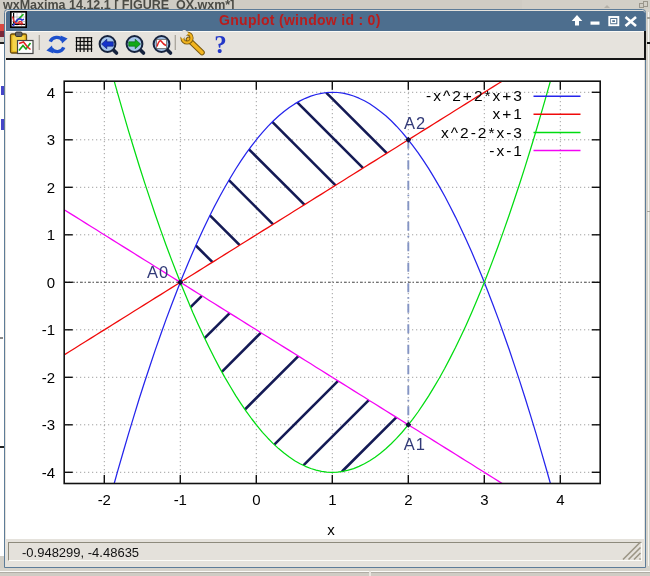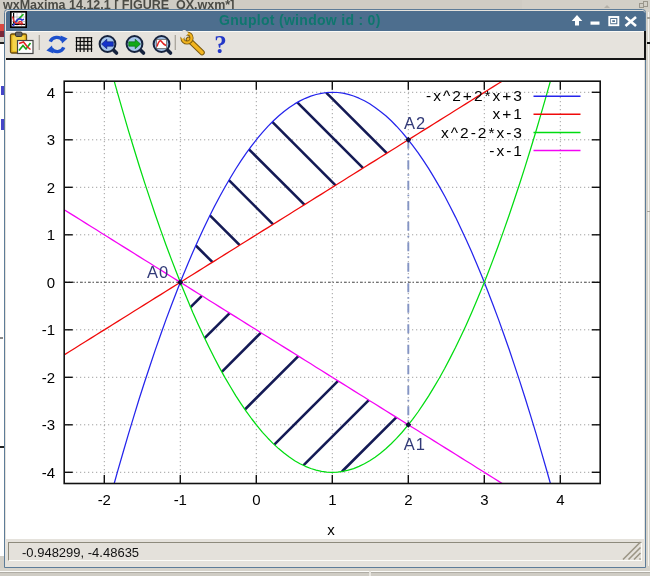--- a/index.html
+++ b/index.html
@@ -31,21 +31,21 @@
 
 <div class="abs" style="left:603.5px;top:4.5px;width:0;height:0;border-left:3px solid transparent;border-right:3px solid transparent;border-bottom:3.5px solid #b4b1a9"></div>
 <div class="abs" style="left:639px;top:3px;width:5px;height:5px;border:1.2px solid #9a968c;box-sizing:border-box;background:#cfccc4"></div>
 <div class="abs" style="left:642.5px;top:1px;width:5.5px;height:5.5px;border:1.2px solid #9a968c;box-sizing:border-box"></div>
 <div class="abs" style="left:646.5px;top:17.4px;width:3.5px;height:1.2px;background:#a5a29a"></div>
 <div class="abs" style="left:646.5px;top:210.5px;width:3.5px;height:1.4px;background:#a5a29a"></div>
 
 <div class="abs" style="left:4px;top:9px;width:642px;height:559px;border:1.5px solid #5d7c98;background:#e5e2dc;box-sizing:border-box;border-radius:3.5px 3.5px 0 0"></div>
 
 <div class="abs" style="left:5.5px;top:10.5px;width:639px;height:20px;background:#4d6e8e;border-radius:2.5px 2.5px 0 0"></div>
-<div class="abs" style="left:219px;top:12px;font-size:14px;font-weight:bold;color:#0f766e;letter-spacing:0.3px;white-space:nowrap">Gnuplot (window id : 0)</div>
+<div class="abs" style="left:219px;top:12px;font-size:14px;font-weight:bold;color:#b91c1c;letter-spacing:0.3px;white-space:nowrap">Gnuplot (window id : 0)</div>
 
 <div class="abs" style="left:5.5px;top:30.5px;width:639px;height:27.5px;background:#e6e3dd;border-top:1px solid #fbfaf6;box-sizing:border-box"></div>
 <div class="abs" style="left:5.5px;top:58px;width:639px;height:1.8px;background:#151515"></div>
 <div class="abs" style="left:643.6px;top:30.5px;width:2px;height:29px;background:#151515"></div>
 <div class="abs" style="left:646.5px;top:41.5px;width:3.5px;height:2px;background:#111"></div>
 
 <div class="abs" style="left:5.5px;top:59.8px;width:638.5px;height:478.9px;background:#fff"></div>
 
 <div class="abs" style="left:5.5px;top:538.7px;width:639px;height:28px;background:#e5e2dc"></div>
 <div class="abs" style="left:7.5px;top:542px;width:634px;height:19px;background:#e4e1db;border-top:1px solid #8d8a7c;border-left:1px solid #8d8a7c;border-right:1px solid #fcfcf8;border-bottom:1px solid #fcfcf8;box-sizing:border-box"></div>

